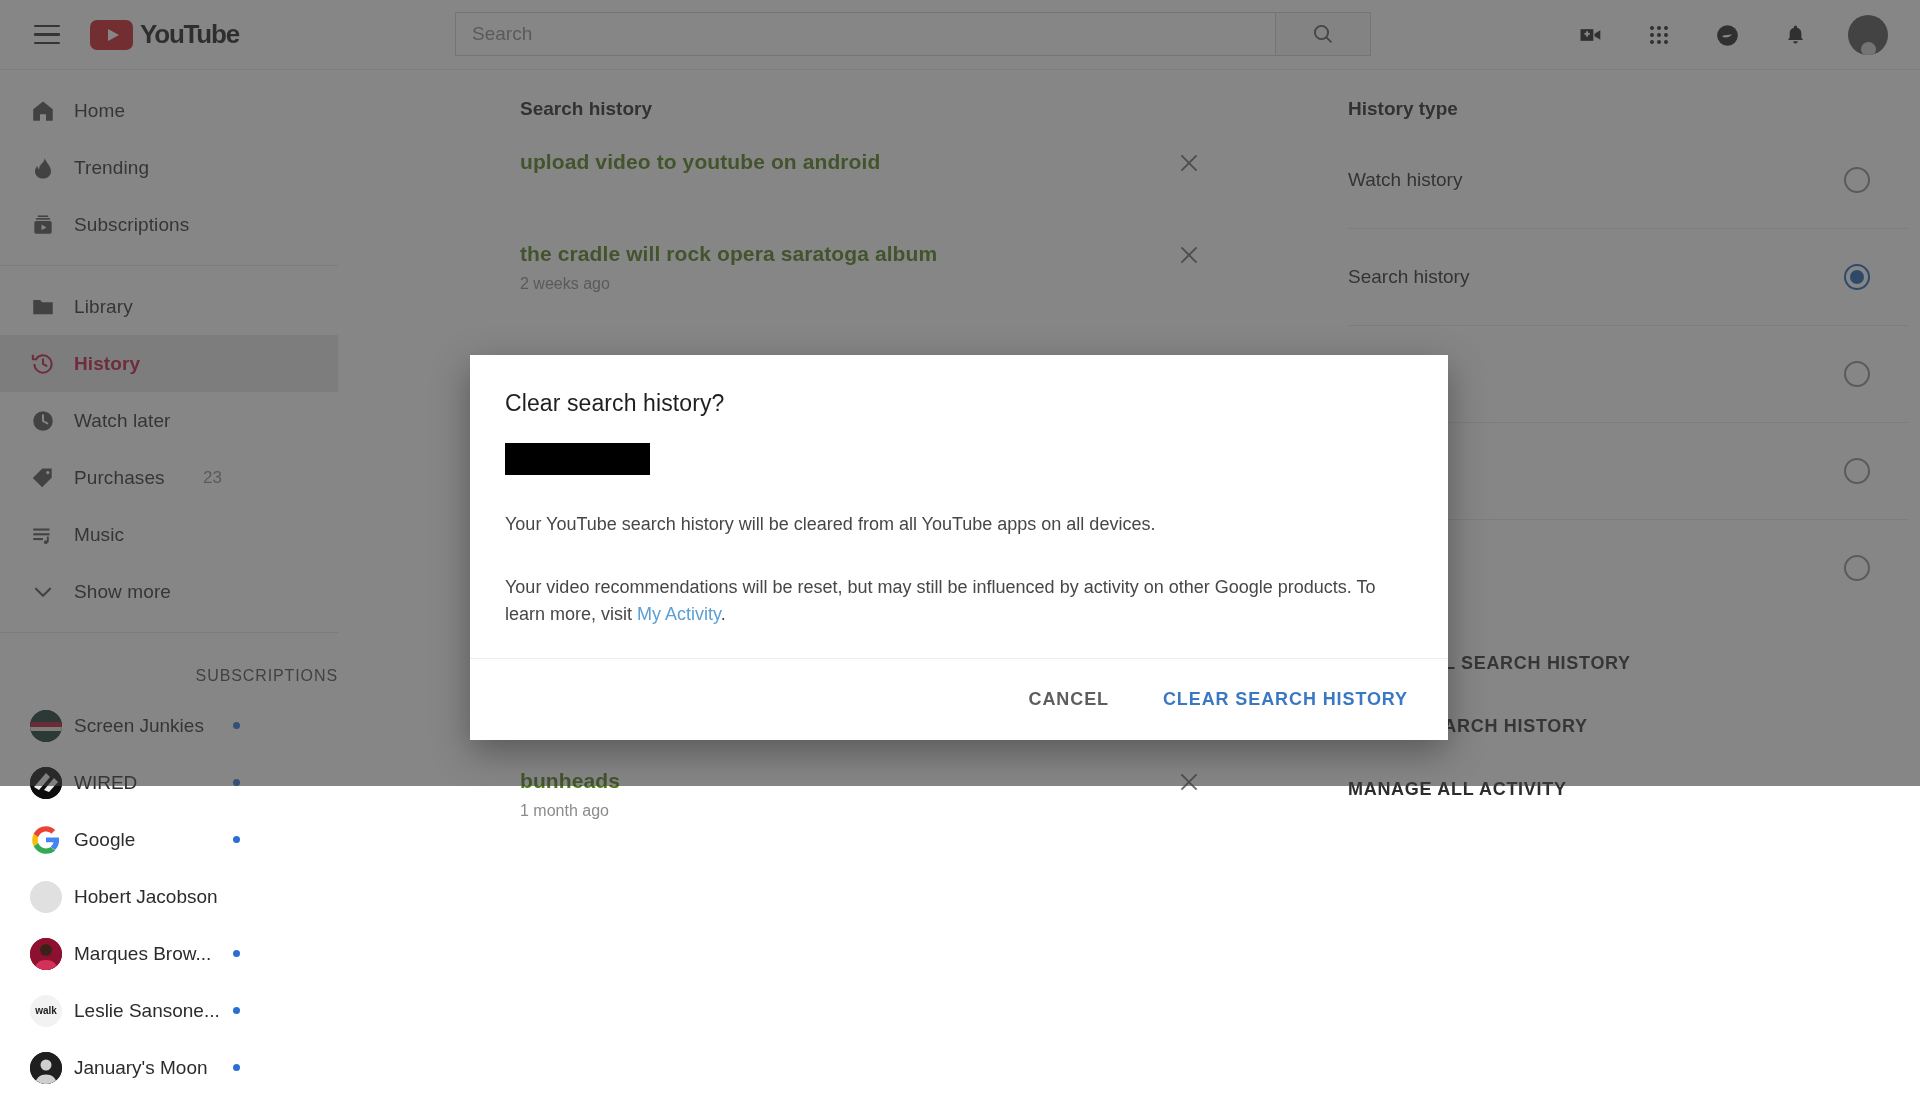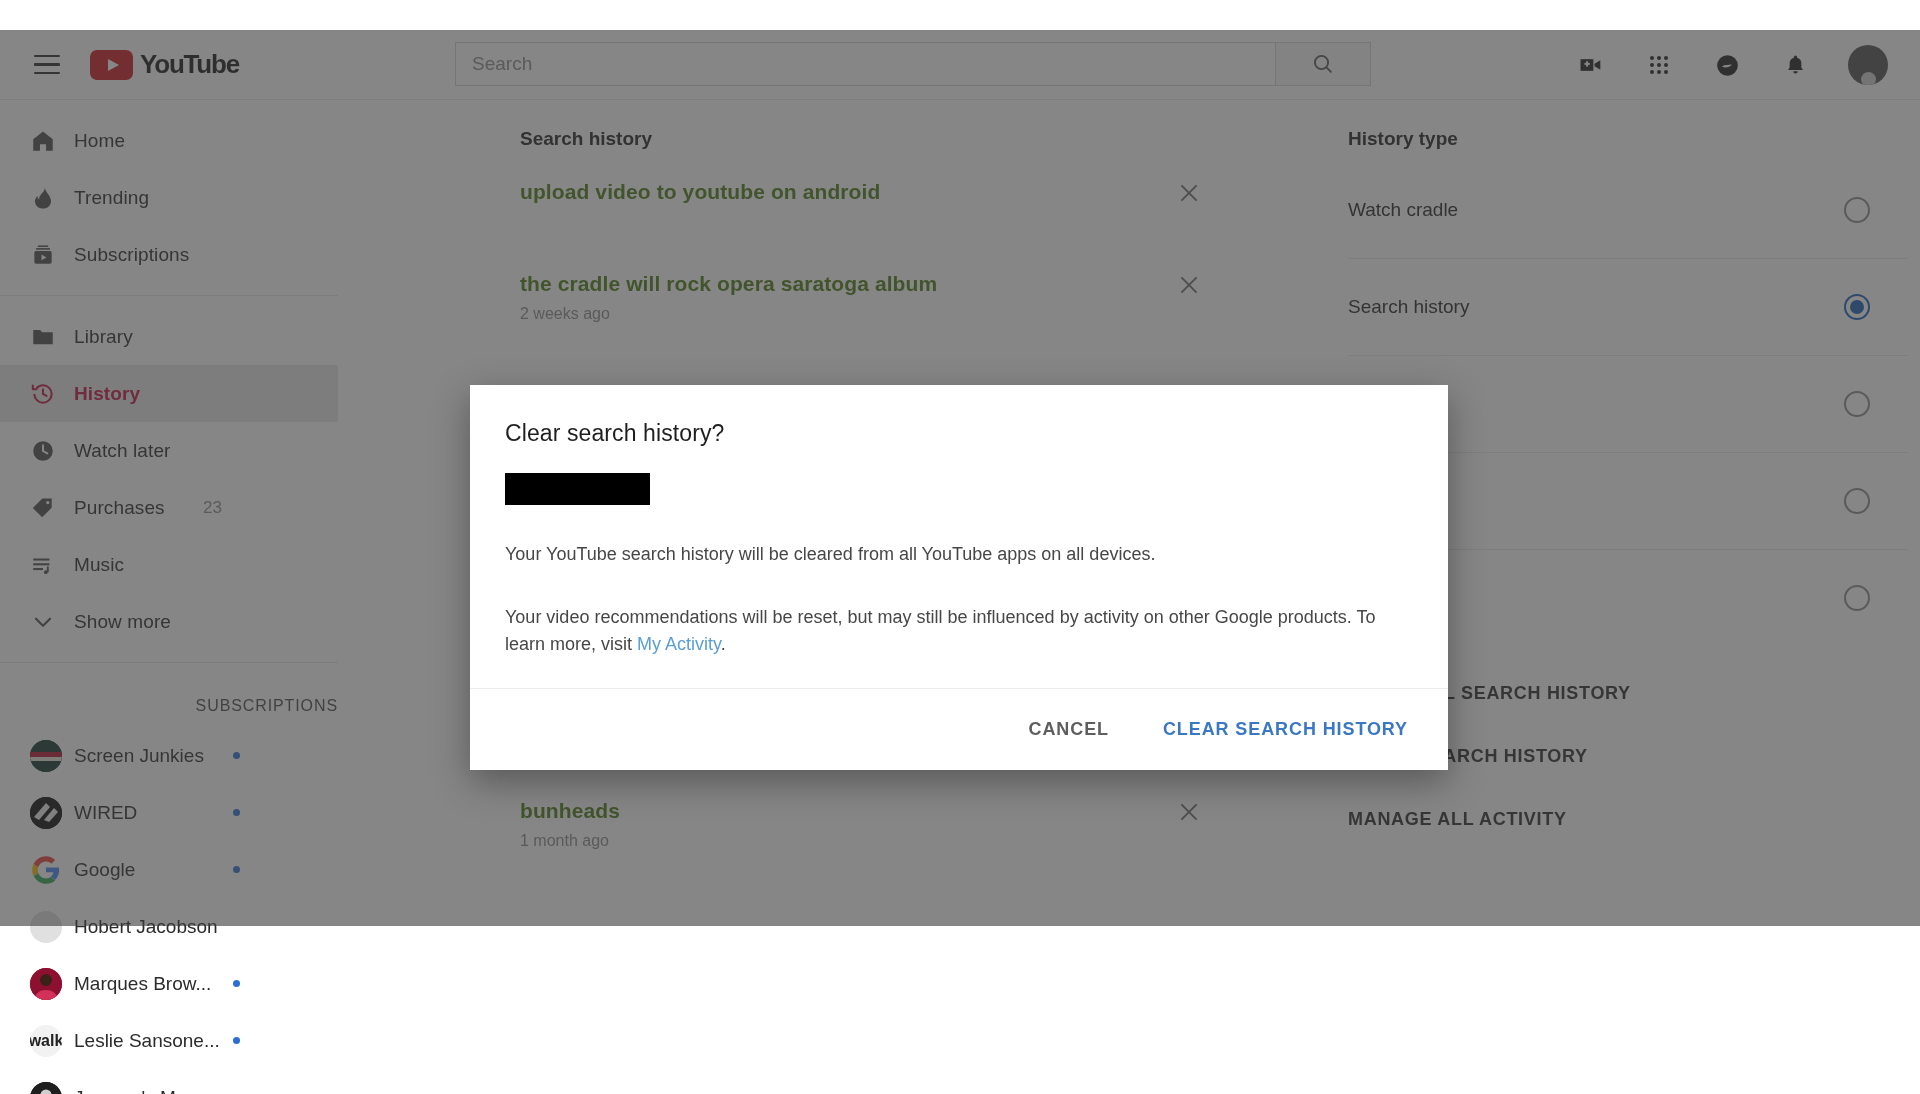--- a/index.html
+++ b/index.html
@@ -9,23 +9,22 @@
     width: 1920px;
     height: 1094px;
     overflow: hidden;
     font-family: "Liberation Sans", sans-serif;
     background: #ffffff;
   }
 
   #app {
     position: relative;
     width: 1920px;
-    height: 896px;
+    height: 786px;
     background: #ffffff;
-    margin-top: 30px;
   }
 
   
   .header {
     position: absolute;
     top: 0; left: 0;
     width: 1920px;
     height: 70px;
     background: #ffffff;
     display: flex;
@@ -610,21 +609,21 @@
               <rect width="32" height="32" fill="#8e1030"></rect>
               <circle cx="16" cy="12" r="6" fill="#3b2218"></circle>
               <path d="M4 32c1-7 6-10 12-10s11 3 12 10z" fill="#d4315a"></path>
             </svg>
         </span>
         <span class="lbl">Marques Brow...</span>
         <span class="sub-dot"></span>
       </div>
 
       <div class="sub-item">
-        <span class="sub-avatar" style="background:#f2f2f2;color:#222;font-size:16px;">
+        <span class="sub-avatar" style="background:#f2f2f2;color:#222;font-size:10px;">
           <span>walk</span>
         </span>
         <span class="lbl">Leslie Sansone...</span>
         <span class="sub-dot"></span>
       </div>
 
       <div class="sub-item">
         <span class="sub-avatar" style="background:#262626;">
           <svg width="32" height="32" viewBox="0 0 32 32">
               <rect width="32" height="32" fill="#1f1f1f"></rect>
@@ -706,21 +705,21 @@
               <line x1="19" y1="5" x2="5" y2="19"></line>
             </svg>
         </div>
       </div>
     </div>
 
     <div class="rail">
       <div class="rail-title">History type</div>
 
       <div class="radio-row" style="margin-top:22px;">
-        <span class="lbl">Watch cradle</span>
+        <span class="lbl">Watch history</span>
         <span class="radio"></span>
       </div>
       <div class="rail-sep"></div>
 
       <div class="radio-row">
         <span class="lbl">Search history</span>
         <span class="radio checked"></span>
       </div>
       <div class="rail-sep"></div>
 

